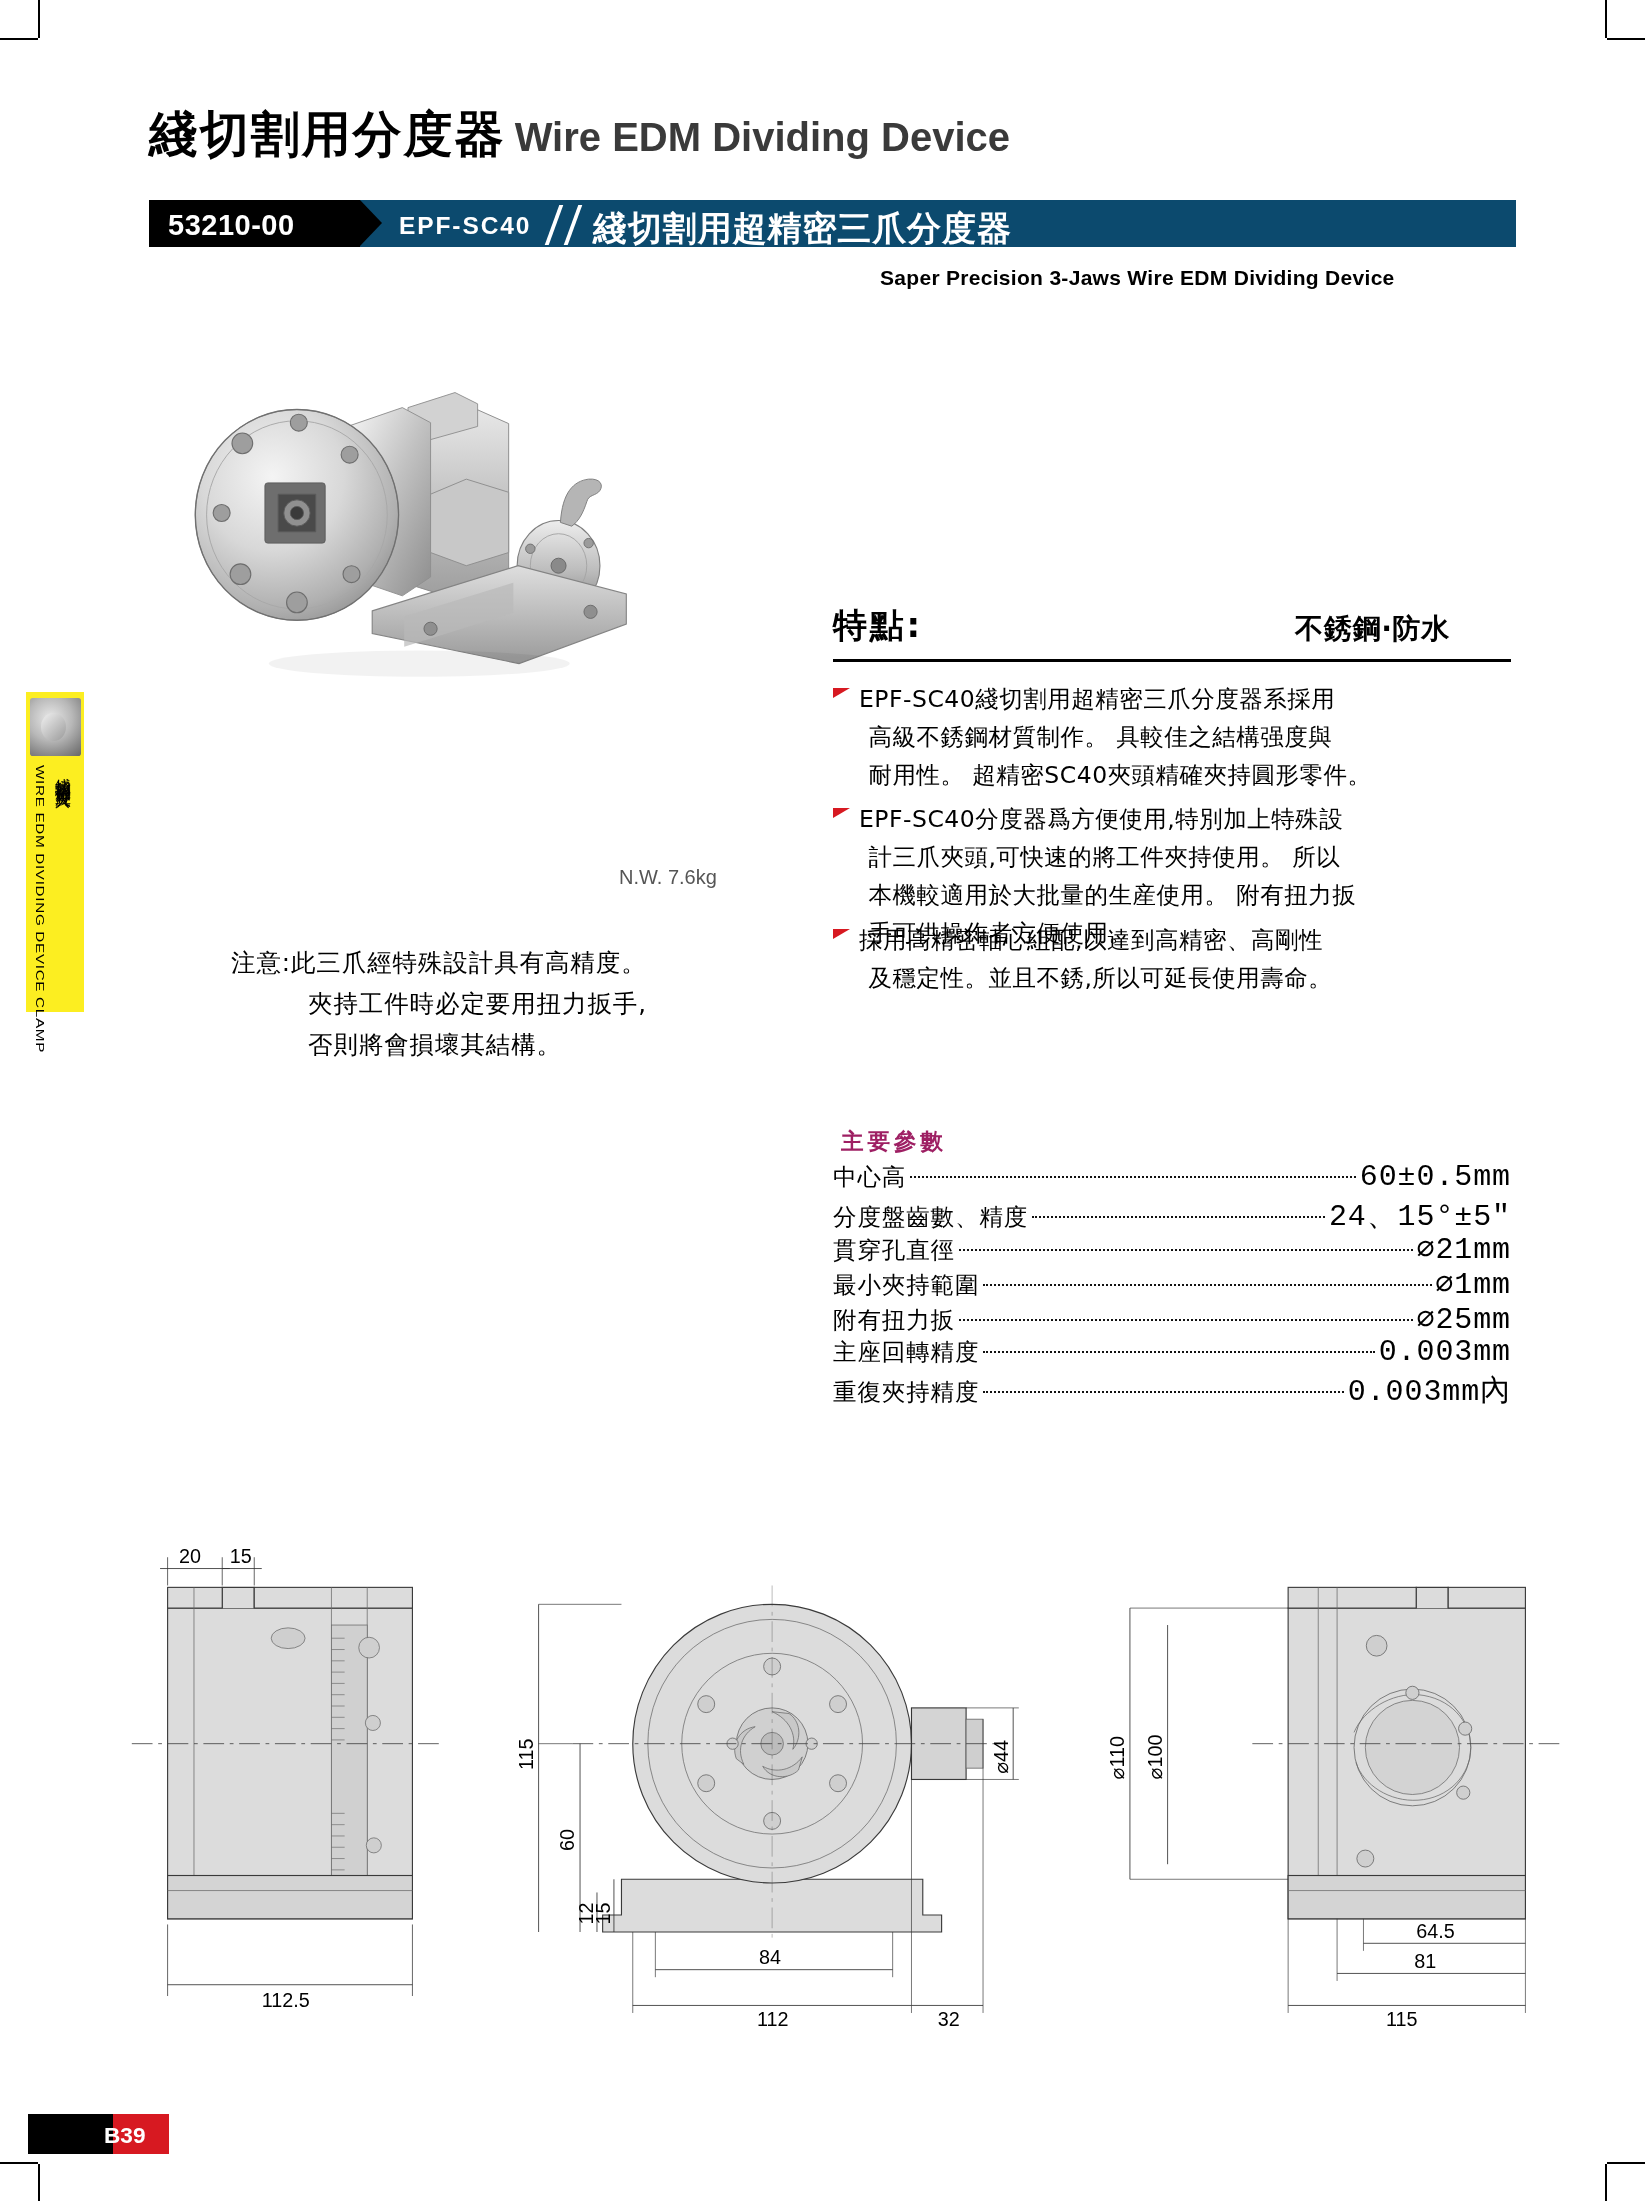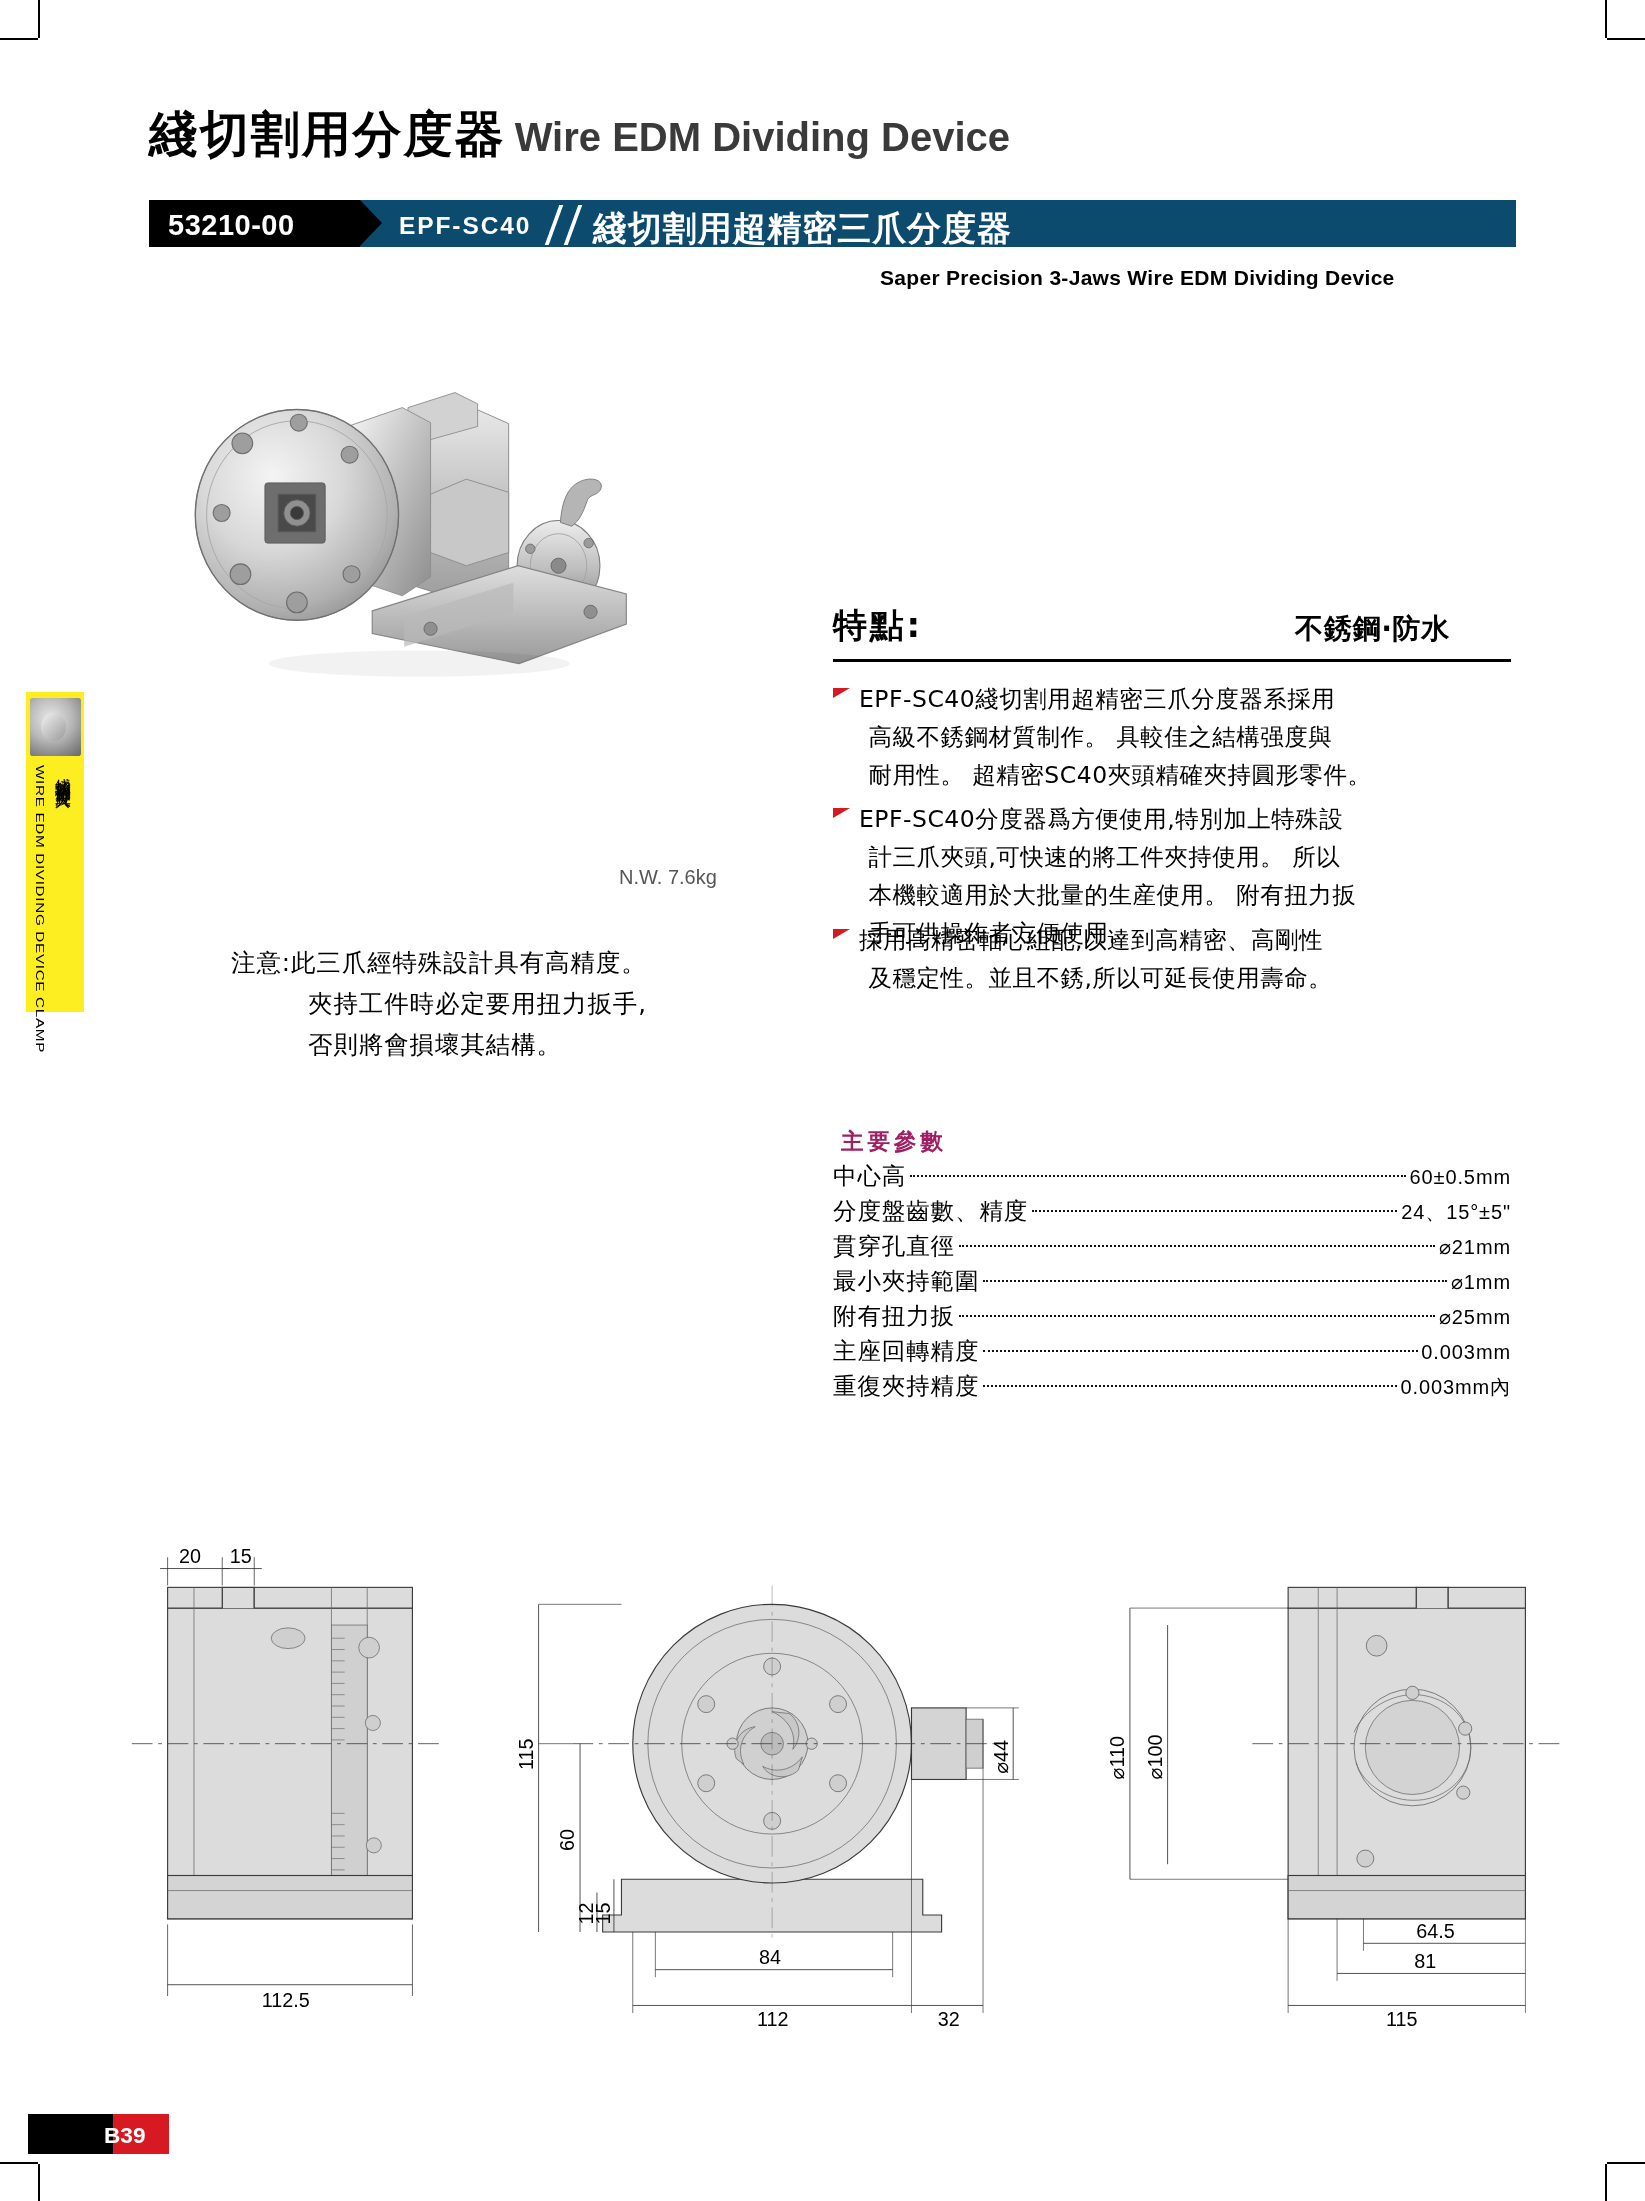--- a/index.html
+++ b/index.html
@@ -291,22 +291,22 @@
   .spec-dots {
     flex: 1;
     margin: 0 3.8px;
     border-bottom: 2.8px dotted #111;
     position: relative;
     top: -6.6px;
     height: 0.9px;
   }
   .spec-value {
     white-space: nowrap;
-    font-family: Liberation Sans, sans-serif;
-    font-size: 20px;
+    font-family: Liberation Mono, monospace;
+    font-size: 30px;
   }
 
   
   #drawings {
     position: absolute;
     left: 0px;
     top: 1544px;
     width: 1645px;
     height: 518px;
   }

